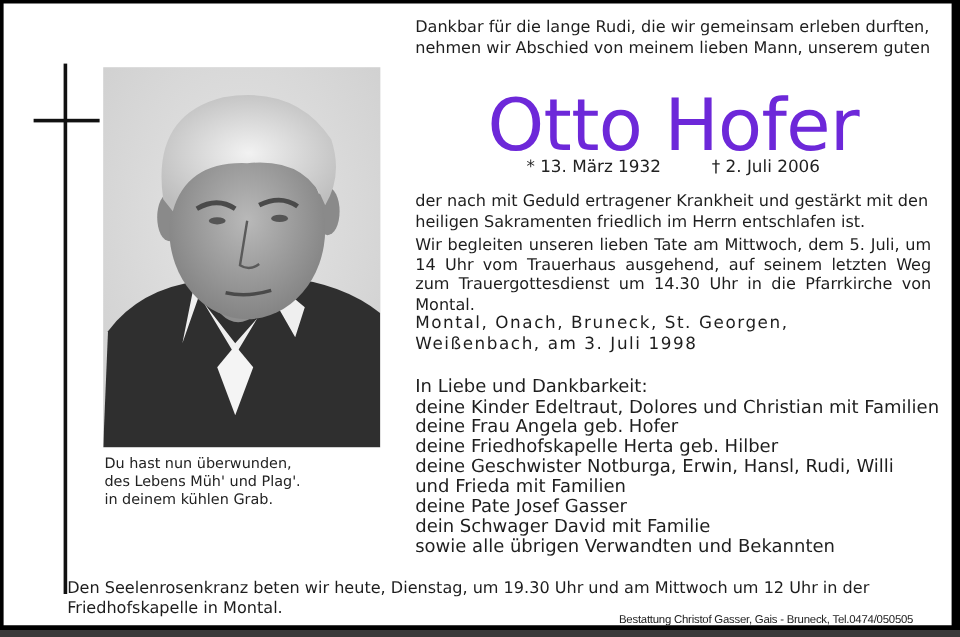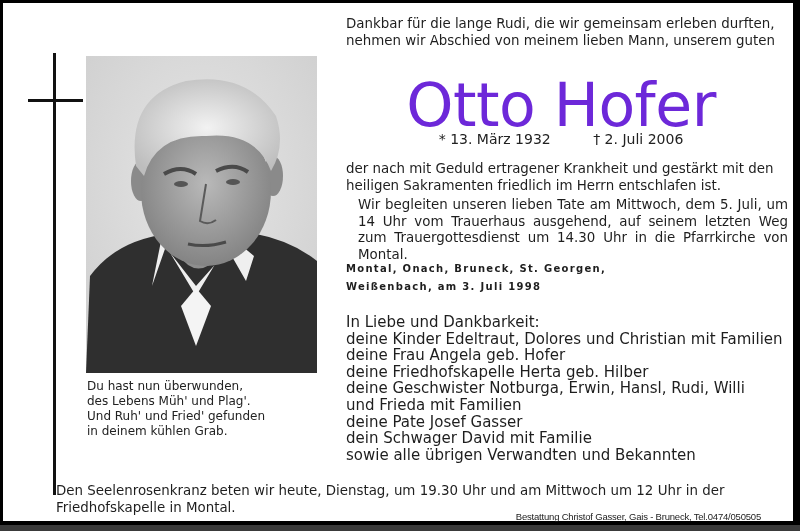--- a/index.html
+++ b/index.html
@@ -36,22 +36,22 @@
     font-size: 60px; line-height: 48px; font-weight: normal; color: #6d28d9;
     letter-spacing: -0.5px;
   }
   .dates {
     position: absolute; left: 343px; top: 127px; width: 430px;
     font-size: 14px; line-height: 18px; text-align: center; color: #222;
   }
   .dates span { display: inline-block; }
   .dates .born { margin-right: 38px; text-align: center; }
   .passage { top: 158px; }
-  .funeral { top: 194px; text-align: justify; text-align-last: left; margin-left: 12px; }
-  .places { top: 257px; letter-spacing: 1.3px; font-size: 10px; line-height: 18px; font-weight: bold; }
+  .funeral { top: 194px; text-align: justify; text-align-last: left; }
+  .places { top: 257px; letter-spacing: 1.3px; font-size: 14px; line-height: 18px; }
   .family { top: 311px; font-size: 15px; line-height: 16.6px; }
   .family div { white-space: nowrap; }
   .rosary {
     position: absolute; left: 53px; top: 480px; width: 720px;
     font-size: 13.4px; line-height: 16.5px; color: #1e1e1e;
   }
   .undertaker {
     position: absolute; right: 32px; top: 508px;
     font-family: "Liberation Sans", sans-serif; font-size: 9.5px; color: #222;
     letter-spacing: -0.2px;
@@ -106,21 +106,20 @@
 
       <path d="M120 128 L114 165 Q122 170 130 164" stroke="#5a5a5a" stroke-width="2" fill="none"></path>
 
       <path d="M102 188 Q120 192 140 186" stroke="#4a4a4a" stroke-width="3" fill="none"></path>
     </svg>
   </div>
 
   <div class="verse">
     <div>Du hast nun überwunden,</div>
     <div>des Lebens Müh' und Plag'.</div>
-    <div>Und Ruh' und Fried' gefunden</div>
     <div>in deinem kühlen Grab.</div>
   </div>
 
   <div class="text-block intro">
     <div>Dankbar für die lange Rudi, die wir gemeinsam erleben durften,</div>
     <div>nehmen wir Abschied von meinem lieben Mann, unserem guten</div>
   </div>
 
   <div class="name">Otto Hofer</div>
 

